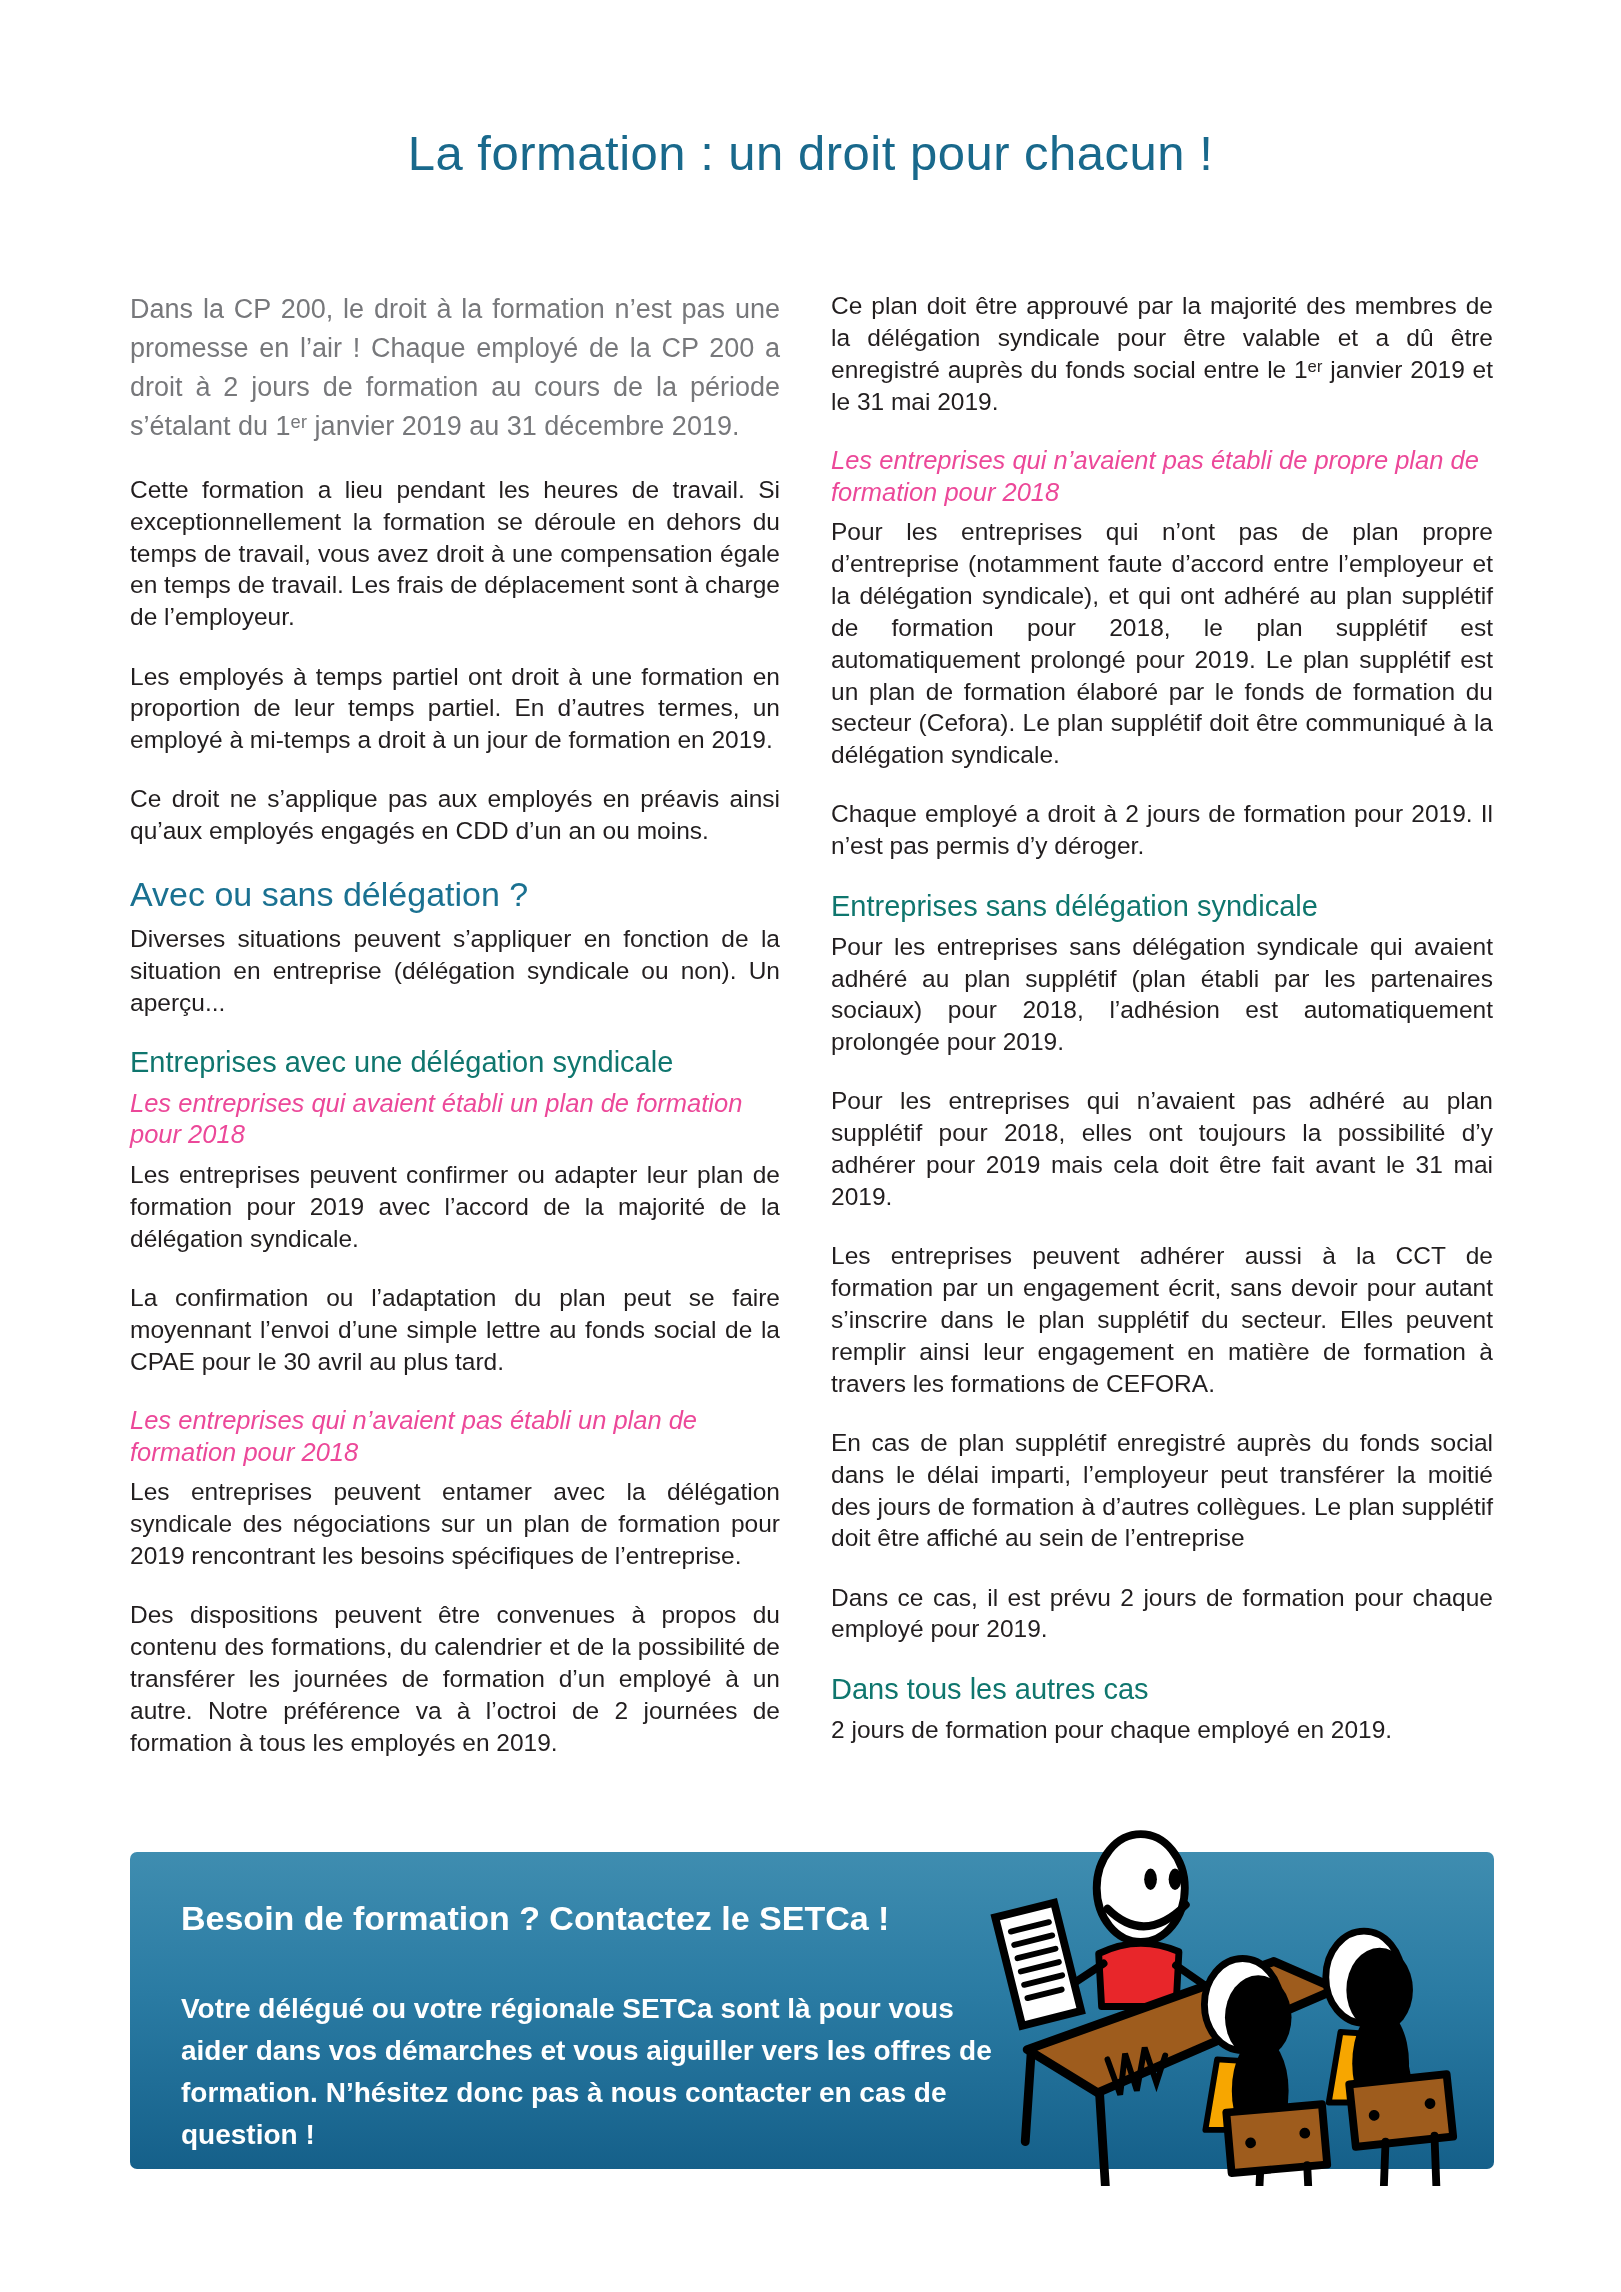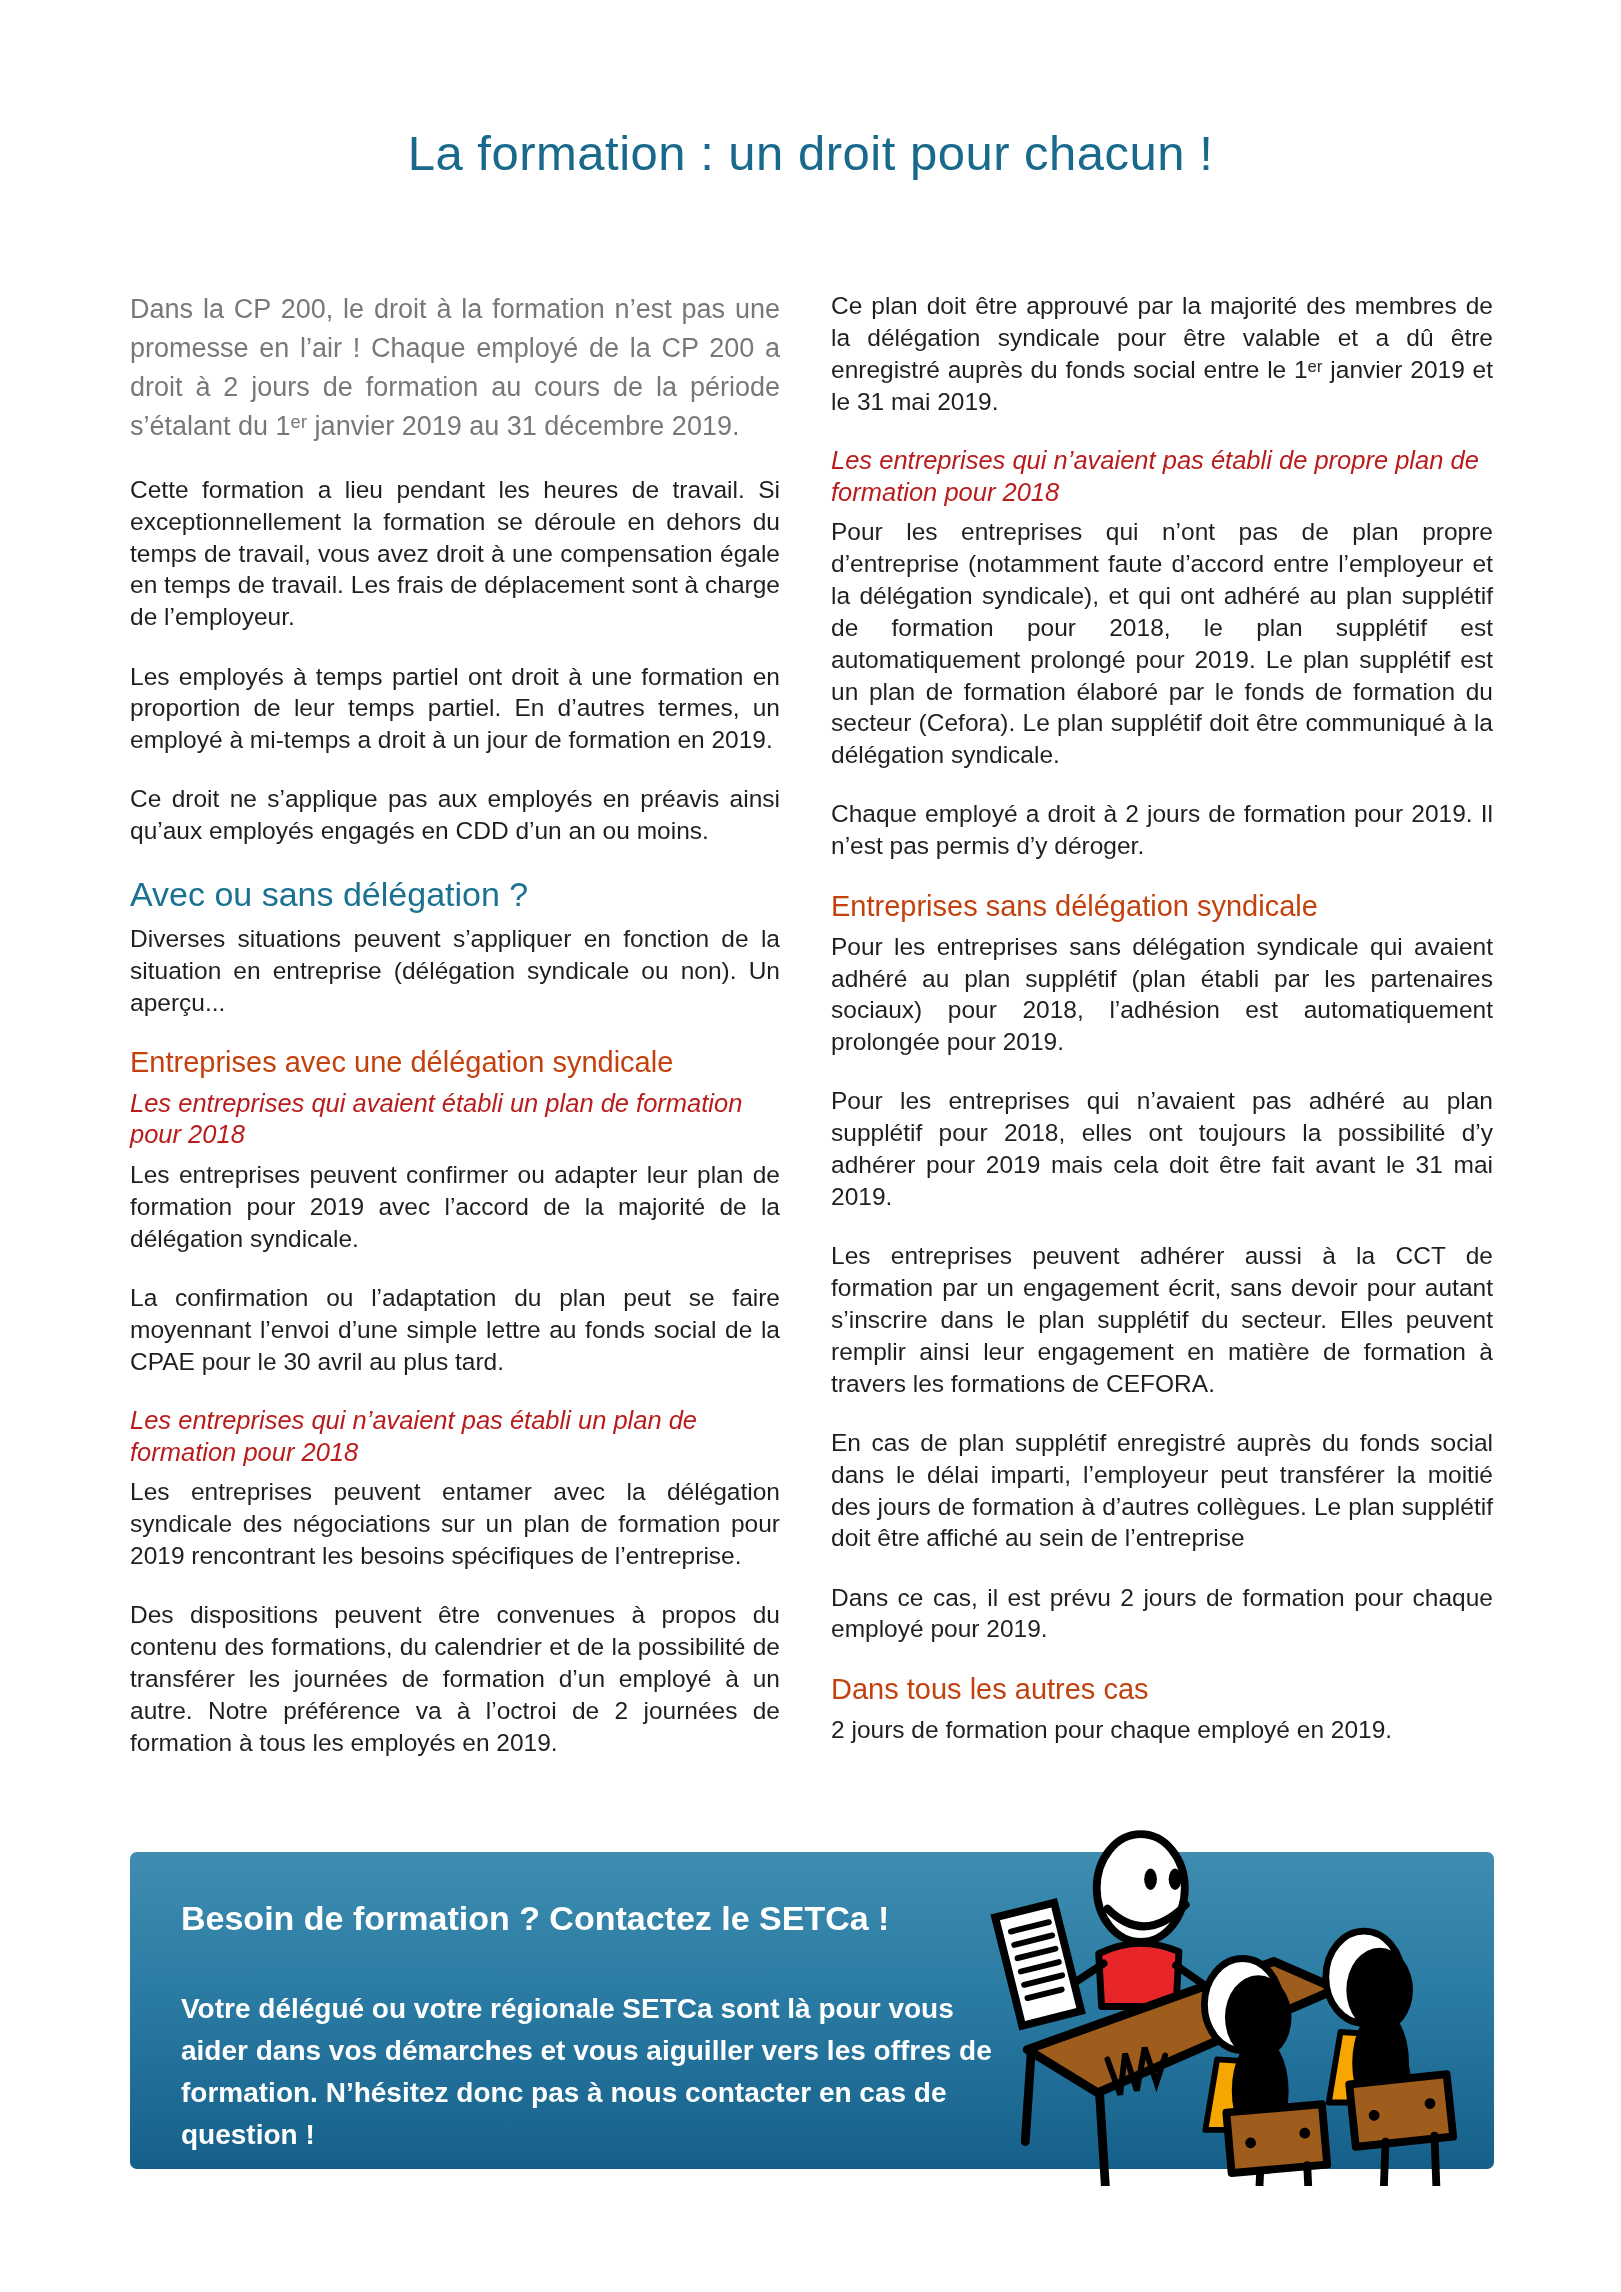--- a/index.html
+++ b/index.html
@@ -13,23 +13,23 @@
   }
   .col{position:absolute;top:290px;font-size:24.5px;line-height:1.3;text-align:justify;hyphens:auto;}
   .col-left{left:130px;width:650px;}
   .col-right{left:831px;width:662px;}
   .col p{margin:0 0 27.4px;}
   .intro{
     font-weight:normal;color:#77787b;font-size:27px;line-height:1.45;
     margin:0 0 35px;text-align:justify;
   }
   .h2{font-size:34px;font-weight:400;color:#1a7191;margin:5.9px 0 9.8px;text-align:left;line-height:1.15;}
-  .h3{font-size:29px;font-weight:400;color:#c2410c;margin:3.9px 0 7.8px;text-align:left;line-height:1.15;}
+  .h3{font-size:29px;font-weight:400;color:#0f766e;margin:3.9px 0 7.8px;text-align:left;line-height:1.15;}
   .subhead{
-    font-size:25.5px;font-style:italic;color:#b91c1c;margin:0 0 7.8px;
+    font-size:25.5px;font-style:italic;color:#ec4899;margin:0 0 7.8px;
     line-height:1.25;text-align:left;
   }
   .cta{
     position:absolute;left:130px;top:1852px;width:1364px;height:317px;border-radius:7px;
     background:linear-gradient(180deg,#3f8db0 0%,#2a7ba3 45%,#15608a 100%);
   }
   .cta-title{position:absolute;left:51px;top:47px;font-size:34px;font-weight:bold;color:#ffffff;}
   .cta-body{
     position:absolute;left:51px;top:120px;width:818px;
     font-size:28px;font-weight:bold;color:#ffffff;line-height:1.5;margin-top:16px;

